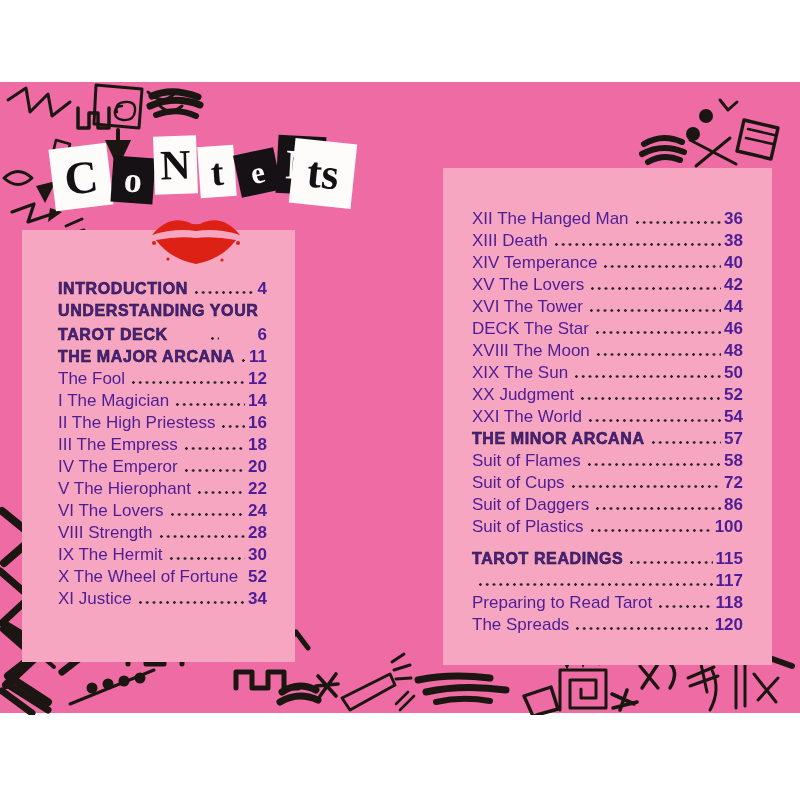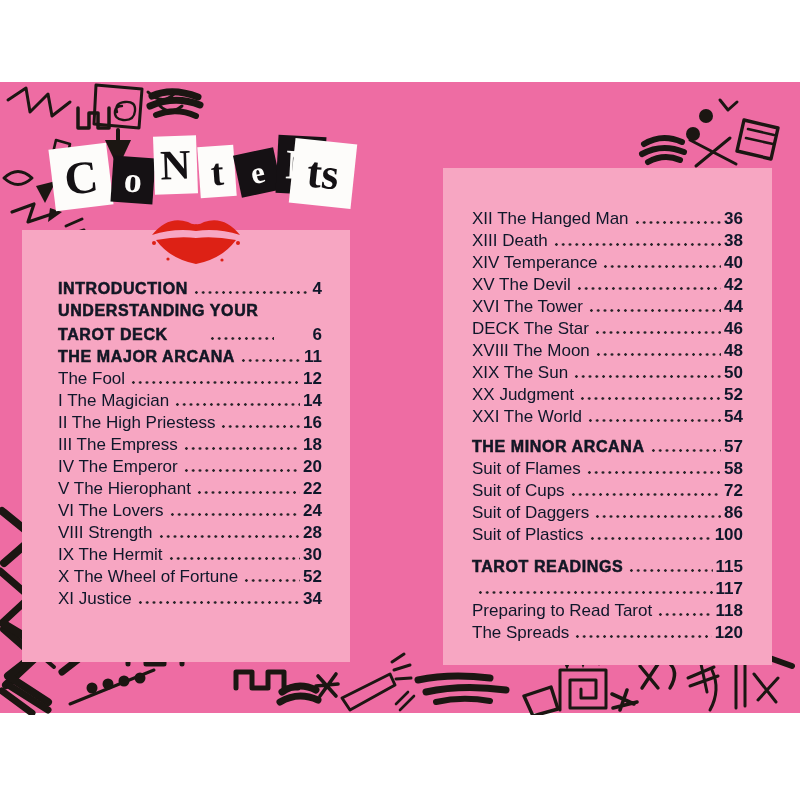--- a/index.html
+++ b/index.html
@@ -6,34 +6,34 @@
   html,body { width:800px; height:800px; background:#ffffff; font-family:"Liberation Sans", sans-serif; }
   #stage { position:relative; width:800px; height:800px; overflow:hidden; background:#ffffff; }
 
   .pink-page { position:absolute; left:0; top:82px; width:800px; height:631px; background:#ee6ca3; }
 
   .doodle { position:absolute; z-index:1; }
   .doodle path, .doodle polyline, .doodle line { stroke:#1b1612; fill:none; stroke-linecap:round; stroke-linejoin:round; }
   .doodle .fill { fill:#1b1612; stroke:none; }
 
   .panel { position:absolute; z-index:2; background:#f7a6c2; }
-  #panel-left  { left:22px;  top:230px; width:328px; height:432px; padding:36px 28px 0 36px; }
+  #panel-left  { left:22px;  top:230px; width:273px; height:432px; padding:36px 28px 0 36px; }
   #panel-right { left:443px; top:168px; width:329px; height:497px; padding:28px 29px 0 29px; }
 
   .toc { display:flex; flex-direction:column; }
-  .row { display:flex; align-items:flex-end; height:22px; font-size:17px; color:#0f172a;text-align:center; }
+  .row { display:flex; align-items:flex-end; height:22px; font-size:17px; color:#4c1d95;text-align:center; }
   .row .lbl { white-space:nowrap; line-height:20px; }
   .row .dots { flex:1 1 auto; height:5px; margin:0 3px 4px 5px;
       background-image:radial-gradient(circle, #272227 1.15px, rgba(0,0,0,0) 1.5px);
       background-size:6.8px 5px; background-repeat:repeat-x; background-position:left bottom; }
   .row .pg { white-space:nowrap; line-height:20px; font-weight:700; }
   .row.header .lbl { font-weight:700; font-size:16px; letter-spacing:.6px; -webkit-text-stroke:.55px #1d181d; }
   .row.gap-sm { margin-top:2px;gap:36px; }
   .row.gap { margin-top:0; }
-  .row.gap-lg { margin-top:8px; }
+  .row.gap-lg { }
   .row.gap-xl { margin-top:10px; }
   #panel-left .toc { margin-top:11px; }
   #panel-right .toc { margin-top:11px; }
 
   .title-wrap { position:absolute; left:0; top:0; z-index:4; }
   .tile { position:absolute; display:flex; align-items:center; justify-content:center;
           font-family:"Liberation Serif", serif; font-weight:700; }
   .tile.light { background:#fdfcfa; color:#141114; }
   .tile.dark  { background:#151114; color:#fdfcfa; }
   .t0 { left:52px;  top:146px; width:58px; height:62px; transform:rotate(-7deg); font-size:46px; }
@@ -253,21 +253,21 @@
           <span class="lbl">XIII Death</span>
           <span class="dots"></span>
           <span class="pg">38</span>
         </div>
       <div class="row">
           <span class="lbl">XIV Temperance</span>
           <span class="dots"></span>
           <span class="pg">40</span>
         </div>
       <div class="row">
-          <span class="lbl">XV The Devil</span>
+          <span class="lbl">XV The Lovers</span>
           <span class="dots"></span>
           <span class="pg">42</span>
         </div>
       <div class="row">
           <span class="lbl">XVI The Tower</span>
           <span class="dots"></span>
           <span class="pg">44</span>
         </div>
       <div class="row">
           <span class="lbl">DECK The Star</span>

